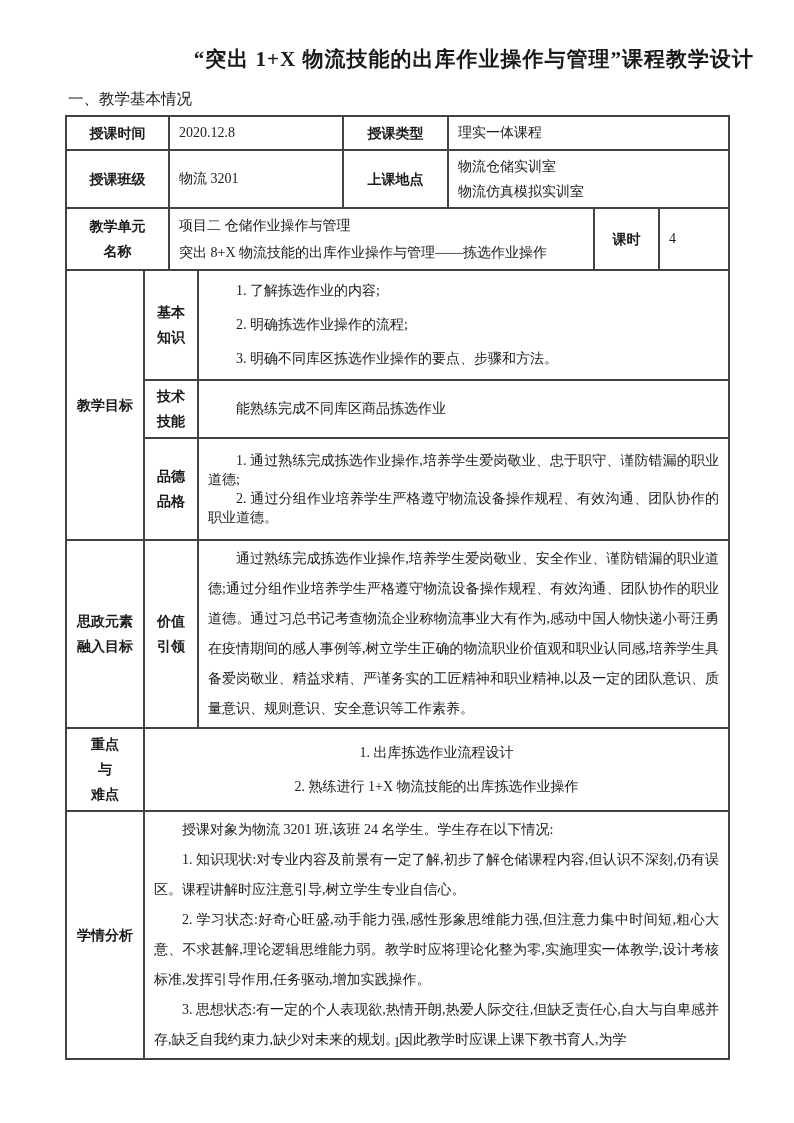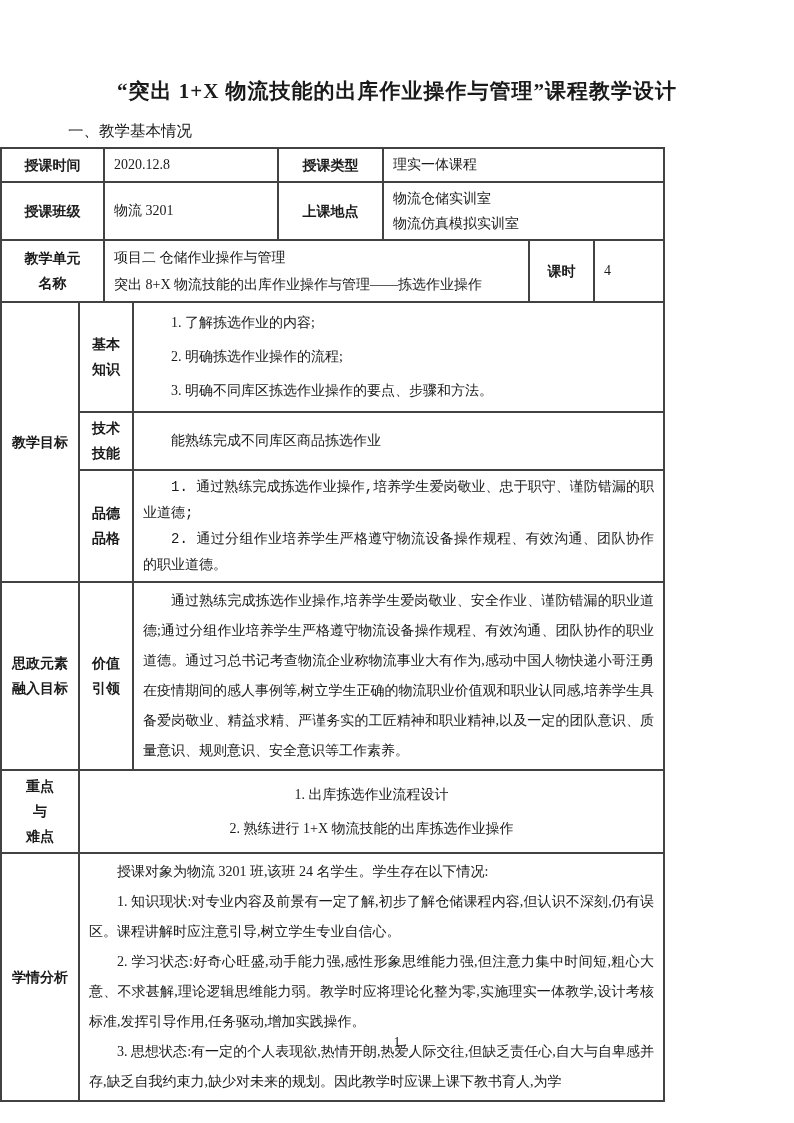--- a/index.html
+++ b/index.html
@@ -8,40 +8,41 @@
     width: 794px; height: 1123px;
     background: #ffffff;
     color: #1a1a1a;
     font-family: "Liberation Serif", "DejaVu Serif", serif;
     position: relative;
     overflow: hidden;
   }
   .page { position: absolute; inset: 0; }
 
   .doc-title {
-    margin: 76px 40px 0 40px;
-    text-align: center;
+    margin: 44px 40px 0 40px;
+    text-align: right;
     font-size: 21px;
     font-weight: bold;
     letter-spacing: 1px;
     line-height: 30px;
     font-family: "Liberation Serif", "DejaVu Serif", serif;
   }
   .section-heading {
     margin: 15px 0 6px 68px;
     font-size: 15.5px;
     font-weight: normal;
     line-height: 20px;
     font-family: "Liberation Sans", "DejaVu Sans", sans-serif;
   }
 
   table.doc-table {
     border-collapse: collapse;
     table-layout: fixed;
     width: 663px;
+    margin-left: 65px;
   }
   table.doc-table td {
     border: 2px solid #424242;
     padding: 3px 9px;
     font-size: 14px;
     vertical-align: middle;
     overflow: hidden;
   }
   td.lbl {
     font-weight: bold;
@@ -63,21 +64,21 @@
   .r3 { height: 54px; border-radius: 26px; }
   .r4 { height: 105px; }
   .r5 { height: 55px; }
   .r6 { height: 102px; }
   .r7 { height: 163px; }
   .r8 { height: 75px; }
   .r9 { height: 202px; }
 
   .r4 p { line-height: 34px; }
   .r5 p { line-height: 26px; }
-  .r6 p { line-height: 26px; font-family: Liberation Mono, monospace; }
+  .r6 p { line-height: 19px; }
   .r7 p { line-height: 30px; }
   .r8 p { line-height: 34px; text-align: center; }
   .r9 p { line-height: 30px; }
 
   .page-number {
     position: absolute;
     left: 0; right: 0;
     top: 1035px;
     text-align: center;
     font-size: 14px;

